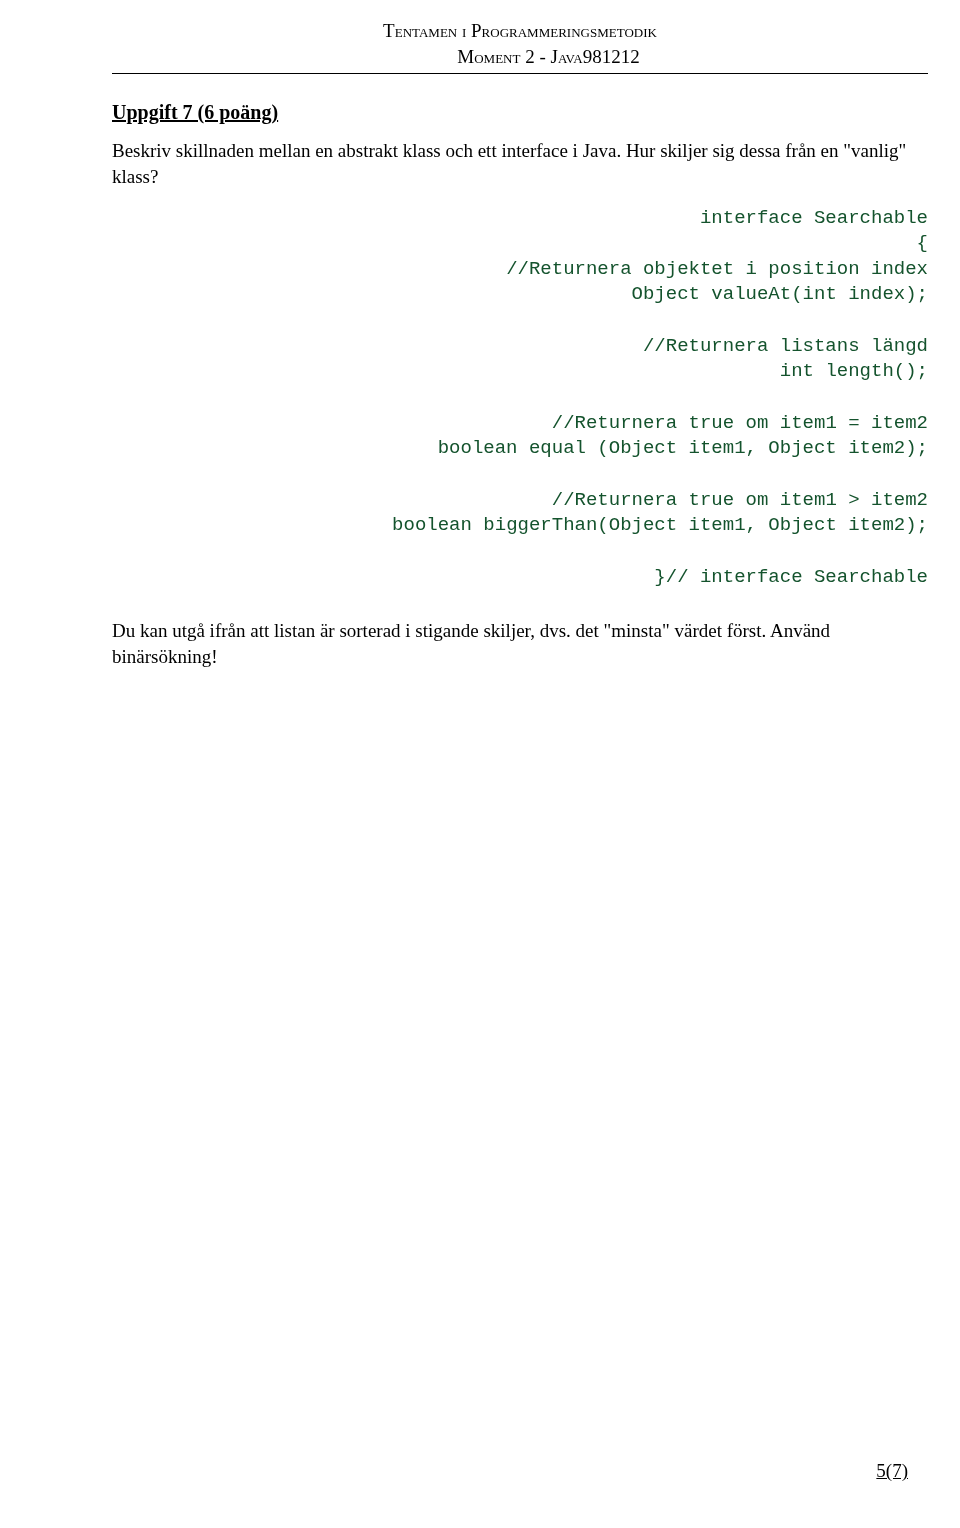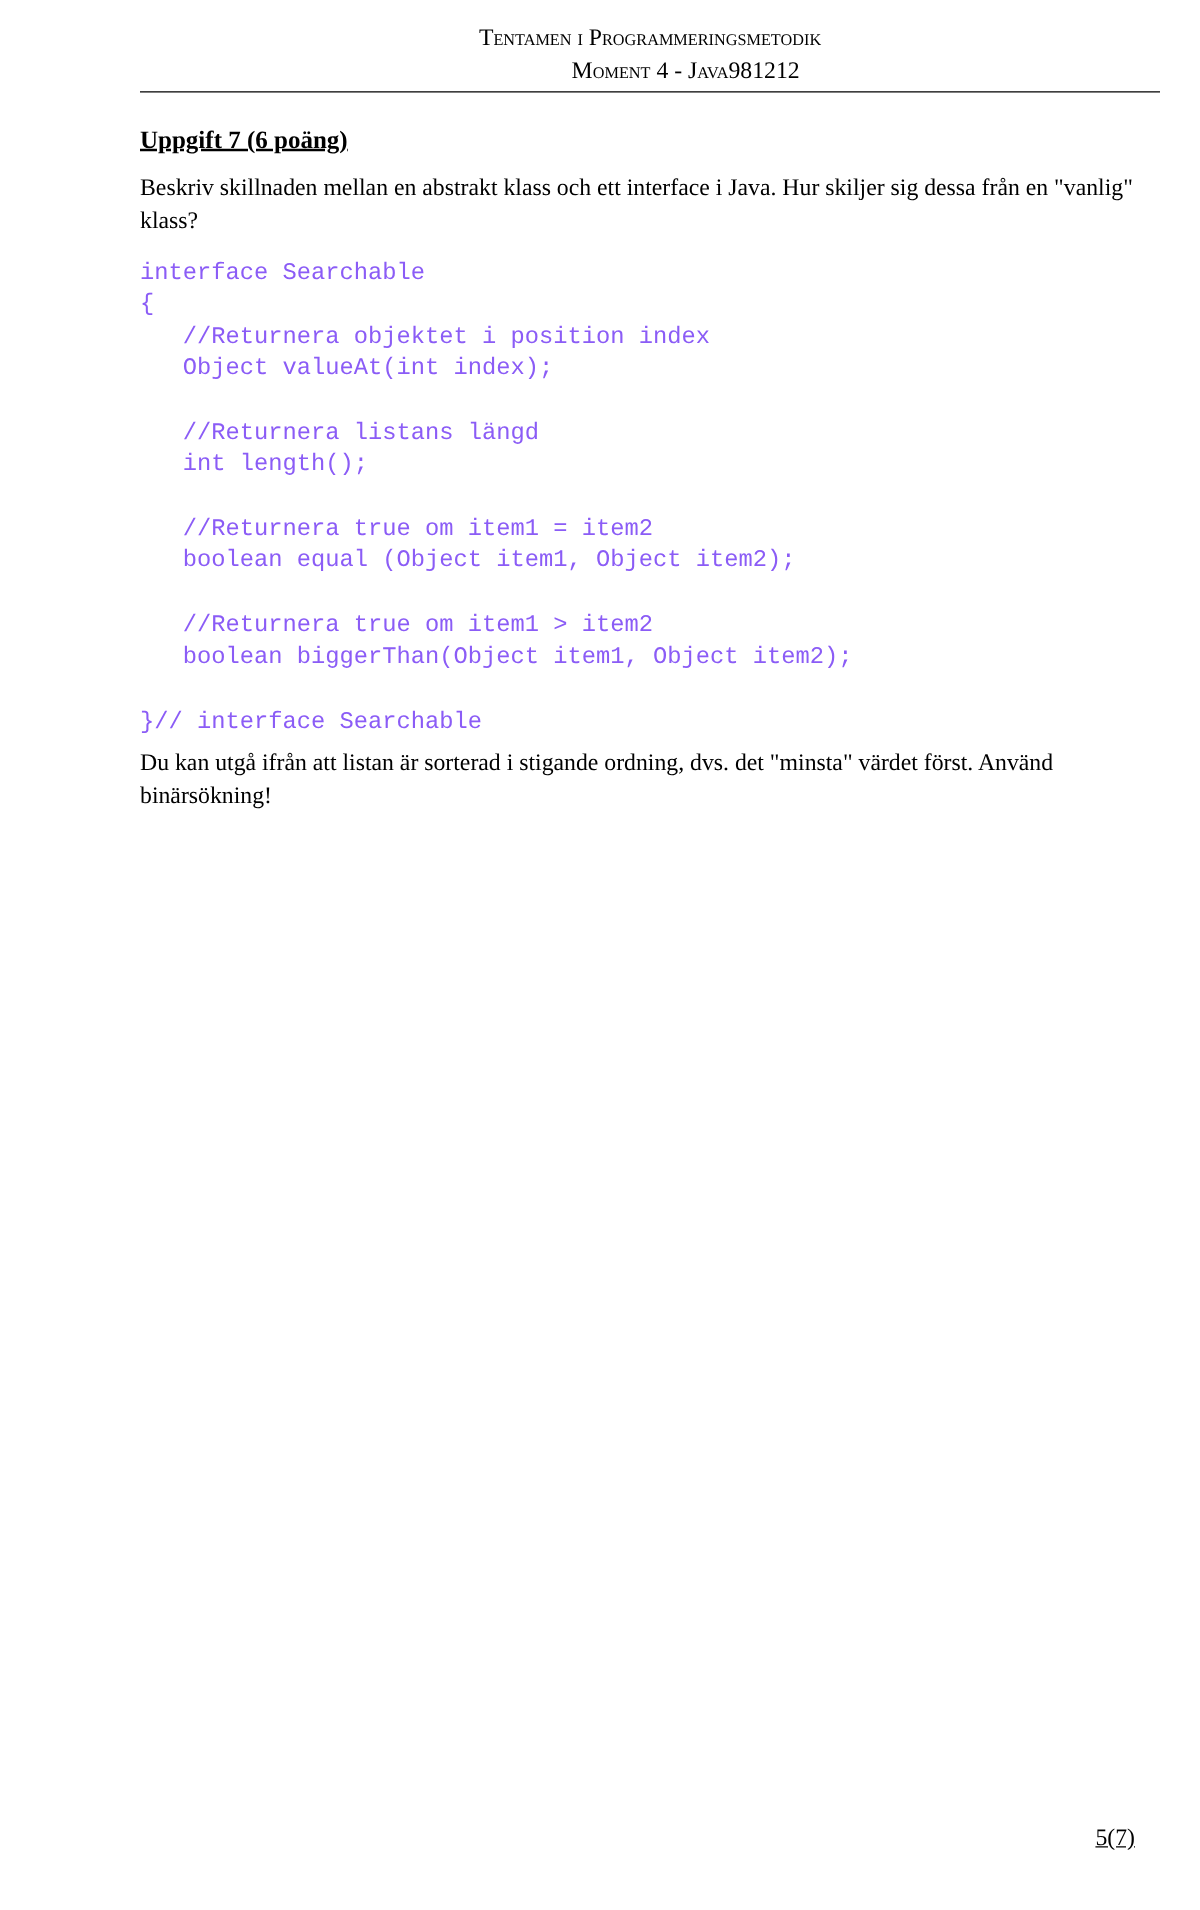--- a/index.html
+++ b/index.html
@@ -43,25 +43,26 @@
     text-decoration: underline;
     margin-top: 25px;
     margin-bottom: 12px;
     font-size: 20px;
   }
   .para {
     margin-bottom: 16px;
   }
   .code {
     font-family: "Courier New", Courier, monospace;
-    color: #8b5cf6;
+    color: #14532d;
     white-space: pre;
     font-size: 19px;
     line-height: 1.35;
-    margin-bottom: 8px;
+    margin-bottom: 28px;
+    text-align: right;
   }
   .inline-code {
     font-family: "Courier New", Courier, monospace;
   }
   .footer {
     position: absolute;
     bottom: 44px;
     right: 52px;
     font-size: 19px;
     text-decoration: underline;
@@ -72,21 +73,21 @@
 
 <div class="page">
 
   <div class="header">
     <div></div>
     <div class="center">Tentamen i Programmeringsmetodik</div>
     <div></div>
   </div>
   <div class="header-line2">
     <div></div>
-    <div class="center" style="font-variant:small-caps;">Moment 4 - Java</div>
+    <div class="center" style="font-variant:small-caps;">Moment 2 - Java</div>
     <div class="right">981212</div>
   </div>
   <hr class="hr">
 
   <div class="heading">Uppgift 7 (6 poäng)</div>
   <div class="para">Beskriv skillnaden mellan en abstrakt klass och ett interface i Java. Hur skiljer sig dessa från en "vanlig" klass?</div>
 
 
   <div class="code">interface Searchable
 {
@@ -97,16 +98,16 @@
    int length();
 
    //Returnera true om item1 = item2
    boolean equal (Object item1, Object item2);
 
    //Returnera true om item1 &gt; item2
    boolean biggerThan(Object item1, Object item2);
 
 }// interface Searchable</div>
 
-  <div class="para">Du kan utgå ifrån att listan är sorterad i stigande ordning, dvs. det "minsta" värdet först. Använd binärsökning!</div>
+  <div class="para">Du kan utgå ifrån att listan är sorterad i stigande skiljer, dvs. det "minsta" värdet först. Använd binärsökning!</div>
 
   <div class="footer">5(7)</div>
 </div>
 
 </body></html>

